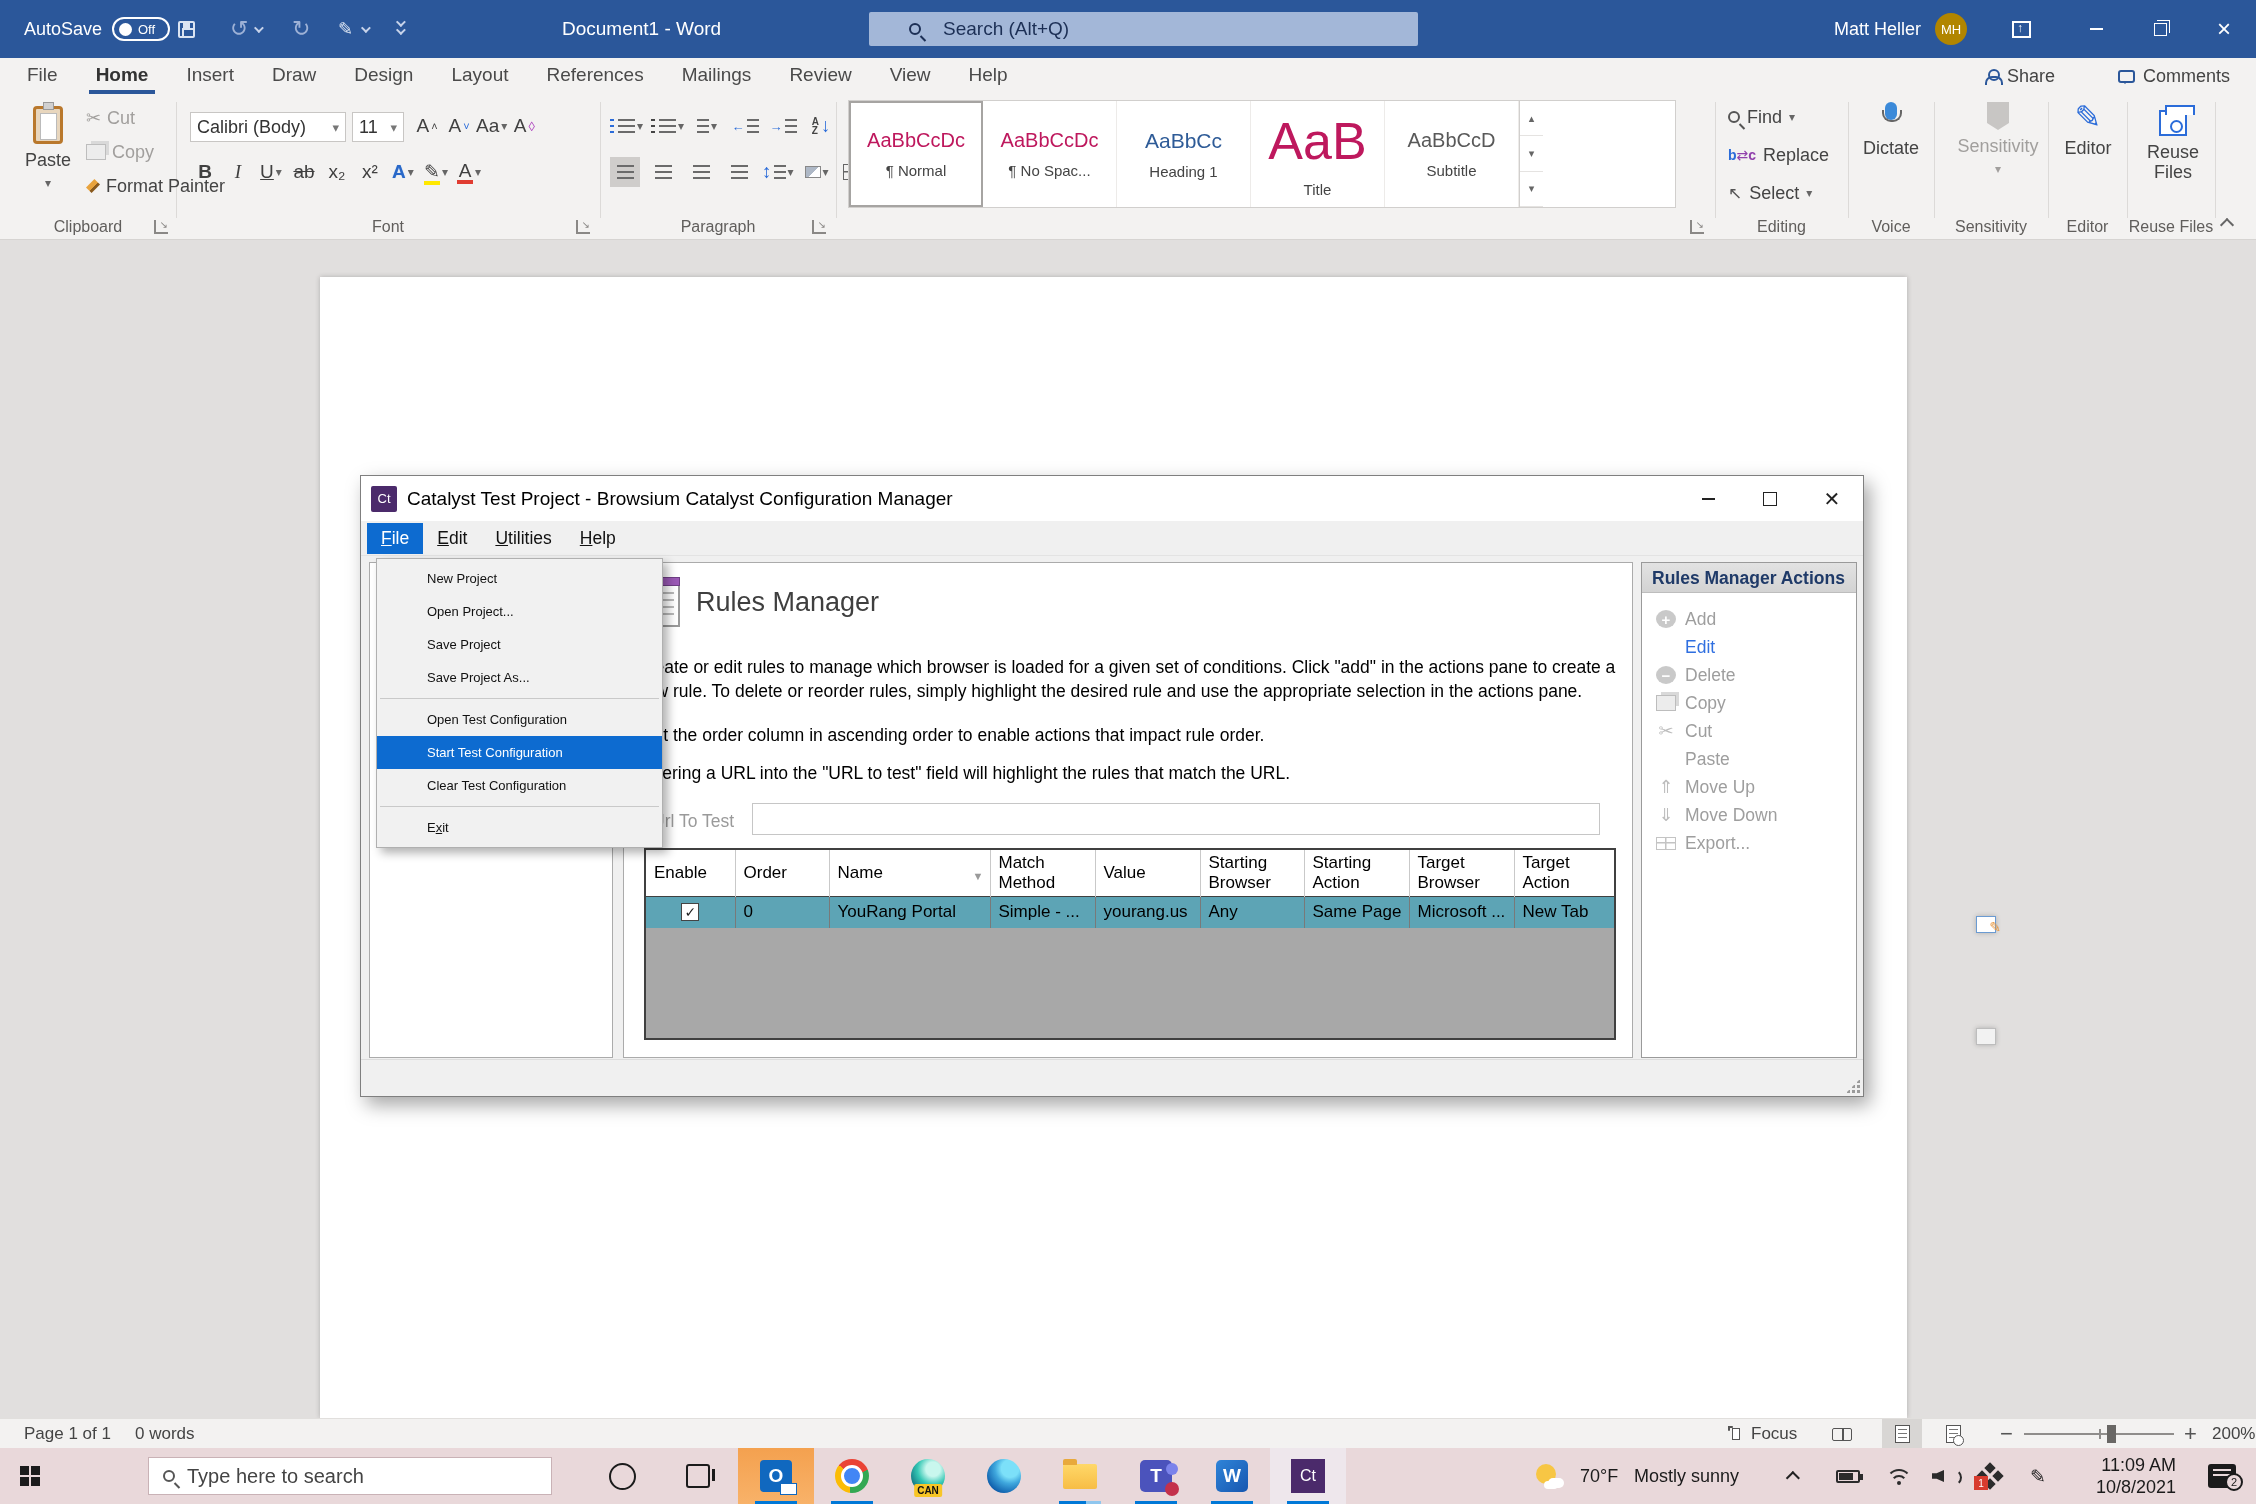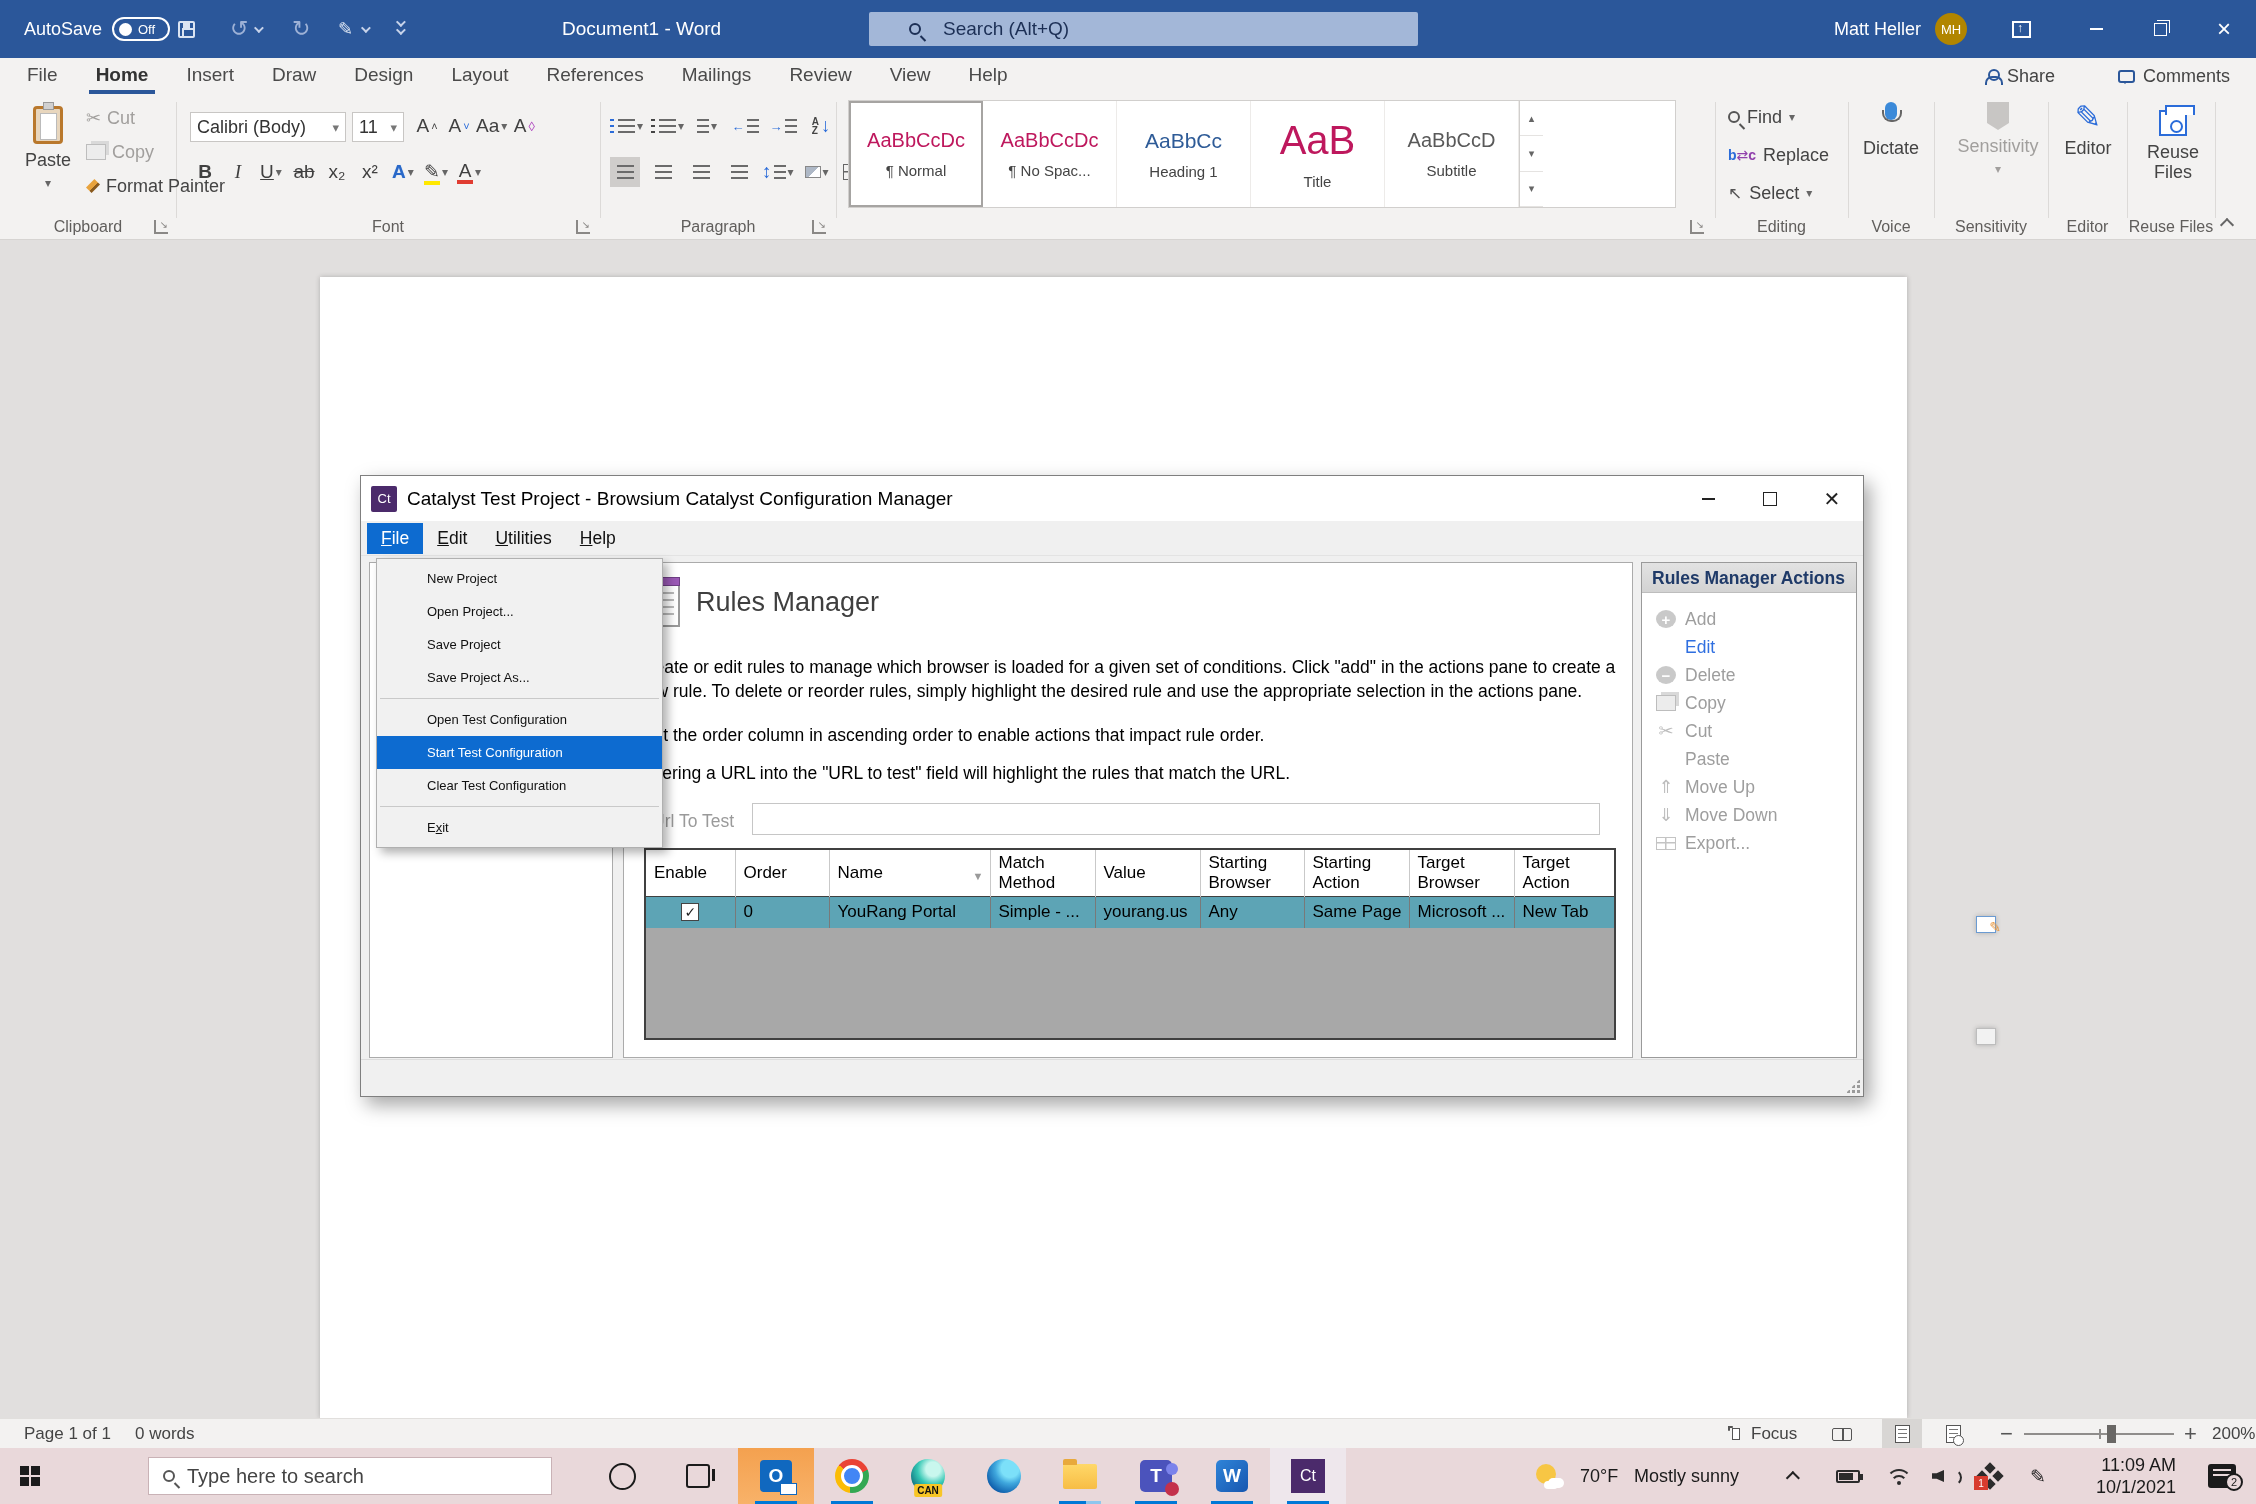--- a/index.html
+++ b/index.html
@@ -77,21 +77,21 @@
 .pilc{font-size:19px;color:#444}
 .shade-ic{display:inline-block;width:16px;height:12px;border:1px solid #888;background:linear-gradient(135deg,#aeb8c6 50%,#fff 50%)}
 .bord-ic{display:inline-block;width:16px;height:16px;border:1.5px solid #666;background:
  linear-gradient(#666,#666) center/100% 1.5px no-repeat,
  linear-gradient(#666,#666) center/1.5px 100% no-repeat}
 .stylegal{position:absolute;left:848px;top:6px;width:828px;height:108px;background:#fff;border:1px solid #d1cfcd;display:flex}
 .stcell{width:134px;height:100%;border-right:1px solid #edebe9;display:flex;flex-direction:column;align-items:center;justify-content:center;gap:10px}
 .stcell.sel{border:2px solid #a6a4a2;background:#fff}
 .stprev{font-size:20px;color:#be185d;white-space:nowrap}
 .stprev.h{color:#2e5b97;font-size:21px}
-.stprev.big{font-size:40px;font-weight:300}
+.stprev.big{font-size:52px;font-weight:300}
 .stprev.sub{color:#595959}
 .stname{font-size:15px;color:#444;white-space:nowrap}
 .starrows{width:24px;display:flex;flex-direction:column;border-left:1px solid #d1cfcd}
 .starrows div{flex:1;display:flex;align-items:center;justify-content:center;font-size:11px;color:#666;border-bottom:1px solid #e5e3e1}
 .galx{border-top:2px solid #666;width:10px;margin:0 auto}
 .edrow{position:absolute;display:flex;align-items:center;gap:7px;font-size:18px;color:#444;height:30px}
 .mic-ic{width:18px;height:26px;position:relative;margin-bottom:4px}
 .mic-ic::before{content:"";position:absolute;left:3px;top:0;width:12px;height:18px;border-radius:7px;background:#3b8ad9}
 .mic-ic::after{content:"";position:absolute;left:0;top:8px;width:16px;height:10px;border:2px solid #666;border-top:none;border-radius:0 0 9px 9px}
 .sens-ic{width:22px;height:28px;background:#c8c6c4;clip-path:polygon(0 0,100% 0,100% 75%,50% 100%,0 75%)}
@@ -800,21 +800,21 @@
           <i class="d3"></i>
           <i class="d4"></i>
           <span class="badge">1</span>
         </span>
     </div>
     <div class="tray-item" style="left:2030px;font-size:19px">
         <span>✎</span>
       </div>
     <div class="tray-item clockblock" style="left:2080px;width:96px">
       <span>11:09 AM</span>
-      <span>10/1/2021</span>
+      <span>10/8/2021</span>
     </div>
     <div class="tray-item" style="left:2208px">
       <span class="notif">
           <span class="nbadge">2</span>
         </span>
     </div>
   </div>
 
 </div>
 

